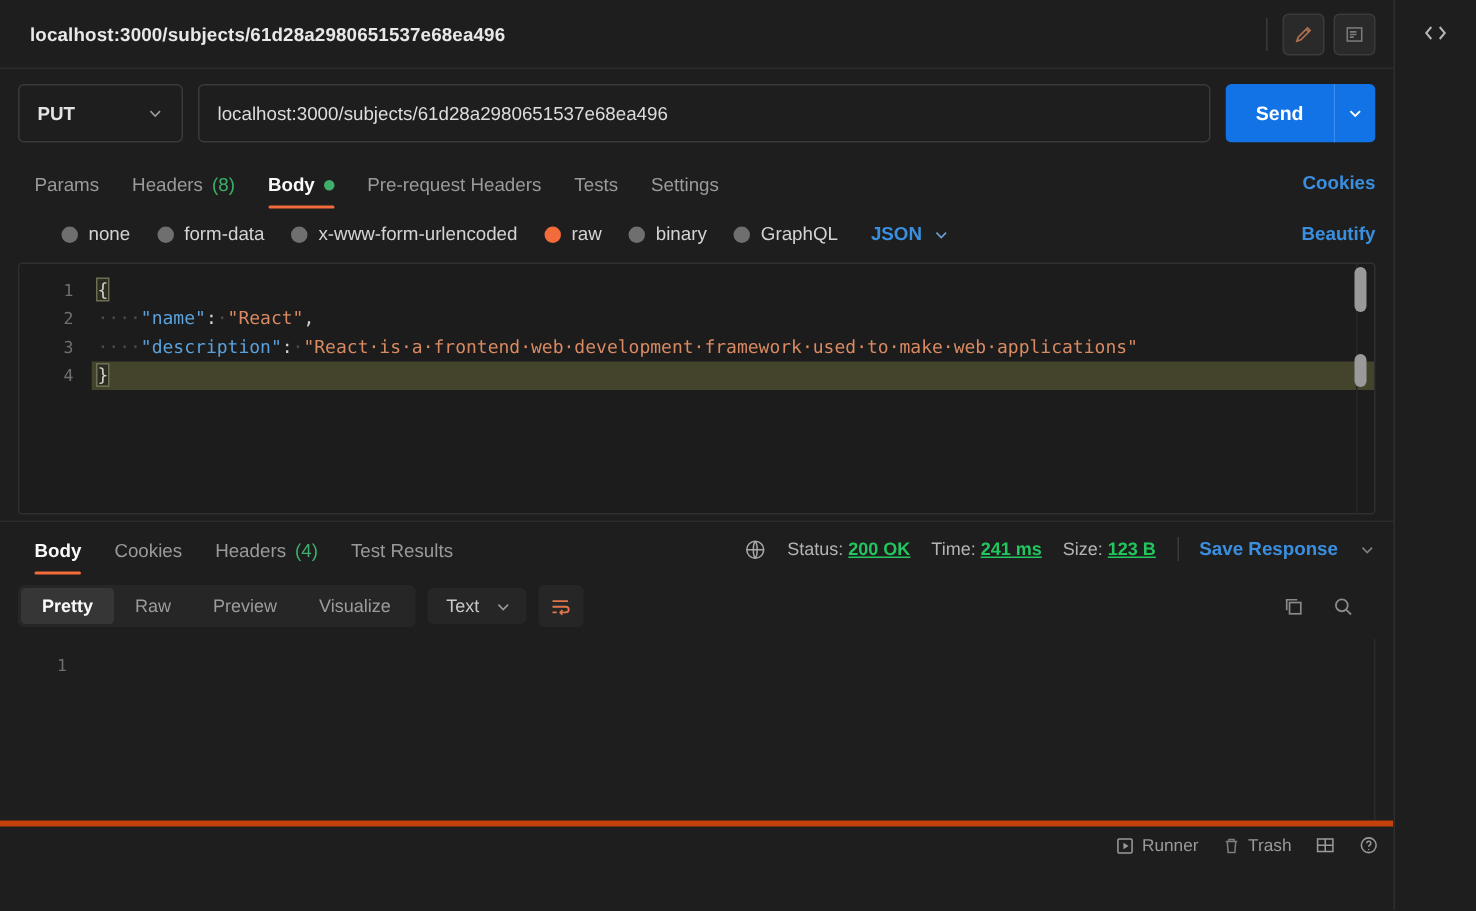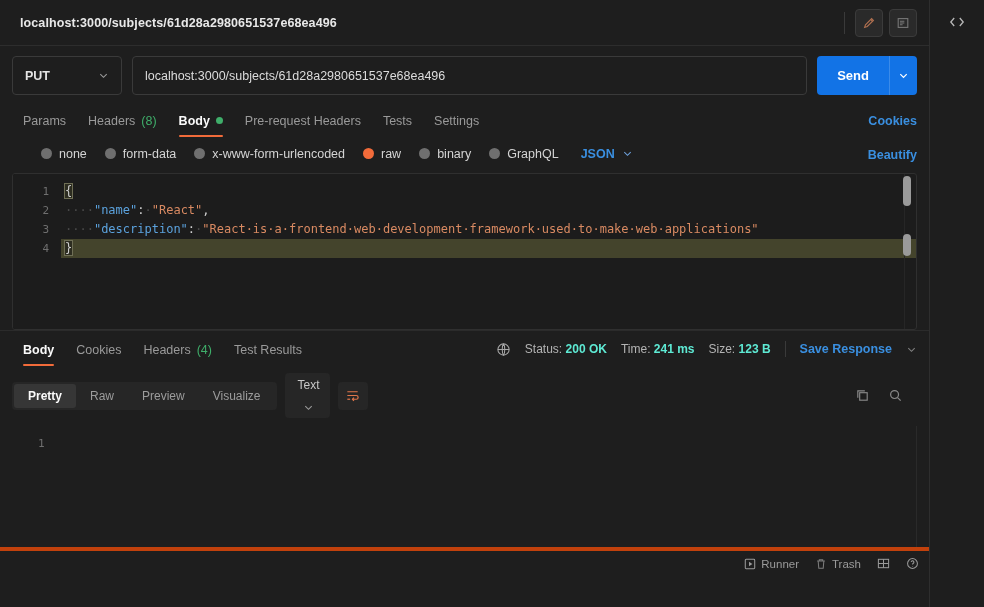--- a/index.html
+++ b/index.html
@@ -80,28 +80,28 @@
   .tok-dot { color:#4a4a4a; }
   .brace-box { outline:1px solid #6e6e55; background:#2c2c20; }
   .ed-scroll-v { position:absolute; top:2px; right:3px; width:8px; height:30px; background:#9a9a9a; border-radius:4px; }
   .ed-scroll-v2 { position:absolute; top:60px; right:3px; width:8px; height:22px; background:#9a9a9a; border-radius:4px; }
   .ed-track { position:absolute; top:0; right:2px; width:10px; bottom:0; border-left:1px solid #262626; }
 
   
   .resp-sec { margin-top:auto; display:flex; flex-direction:column; }
   .resp-tabs { display:flex; align-items:flex-end; height:36px; padding:0 12px; border-top:1px solid #2b2b2b; }
   .resp-meta { margin-left:auto; display:flex; align-items:center; gap:14px; padding-bottom:9px; font-size:12px; color:#b4b4b4; }
-  .meta-val { color:#5eead4; font-weight:bold; }
+  .meta-val { color:#22c55e; font-weight:bold;text-decoration:underline; }
   .meta-sep { width:1px; height:16px; background:#3a3a3a; }
 
   .resp-toolbar { display:flex; align-items:center; padding:7px 12px 8px 12px; gap:8px; }
   .seg { display:flex; background:#262626; border-radius:4px; overflow:hidden; padding:2px; }
   .seg-item { padding:5px 14px; font-size:12px; color:#9c9c9c; cursor:pointer; border-radius:3px; }
   .seg-item.active { background:#363636; color:#fafafa; font-weight:bold; }
-  .text-select { display:flex; align-items:center; gap:10px; padding:5px 10px 5px 13px; background:#262626; border-radius:4px; cursor:pointer;flex-direction:column; }
+  .text-select { display:flex; align-items:center; gap:10px; padding:5px 10px 5px 13px; background:#262626; border-radius:4px; cursor:pointer; }
   .text-select span { font-size:12px; color:#c8c8c8; }
   .wrap-btn { width:30px; height:28px; background:#262626; border-radius:4px; display:flex; align-items:center; justify-content:center; cursor:pointer; }
   .resp-toolbar .right-icons { margin-left:auto; display:flex; align-items:center; gap:18px; padding-right:14px; }
 
   .resp-body { margin:0 12px; height:150px; position:relative; background:#1e1e1e; border-right:1px solid #2a2a2a; }
   .resp-body .ln { font-family:"DejaVu Sans Mono", monospace; font-size:11px; color:#6f6f6f; line-height:19px; position:absolute; left:26px; top:8px; }
 
   
   .statusbar {
     height:29px; min-height:29px; border-top:4px solid #c2410c; display:flex; align-items:center;

